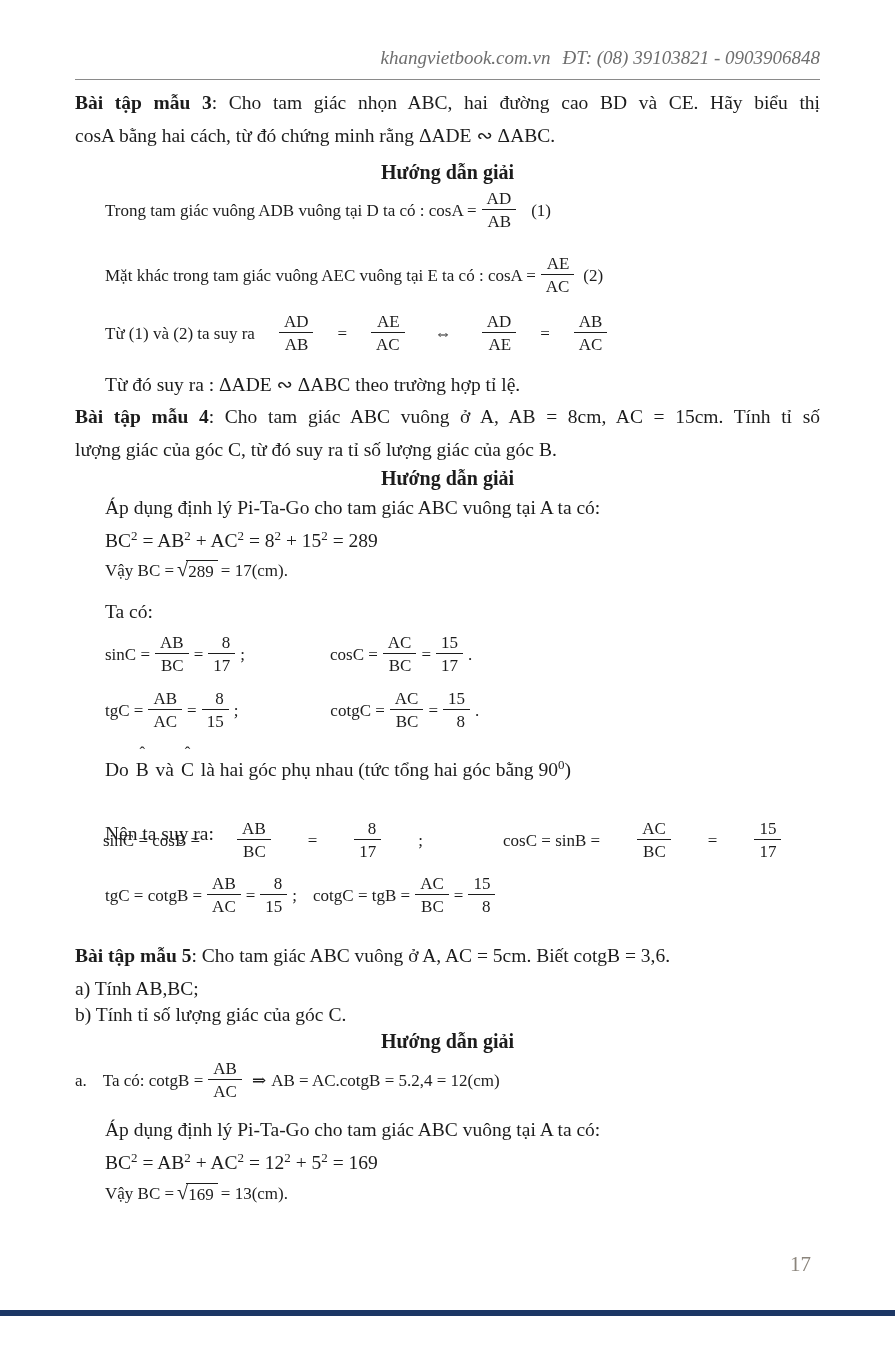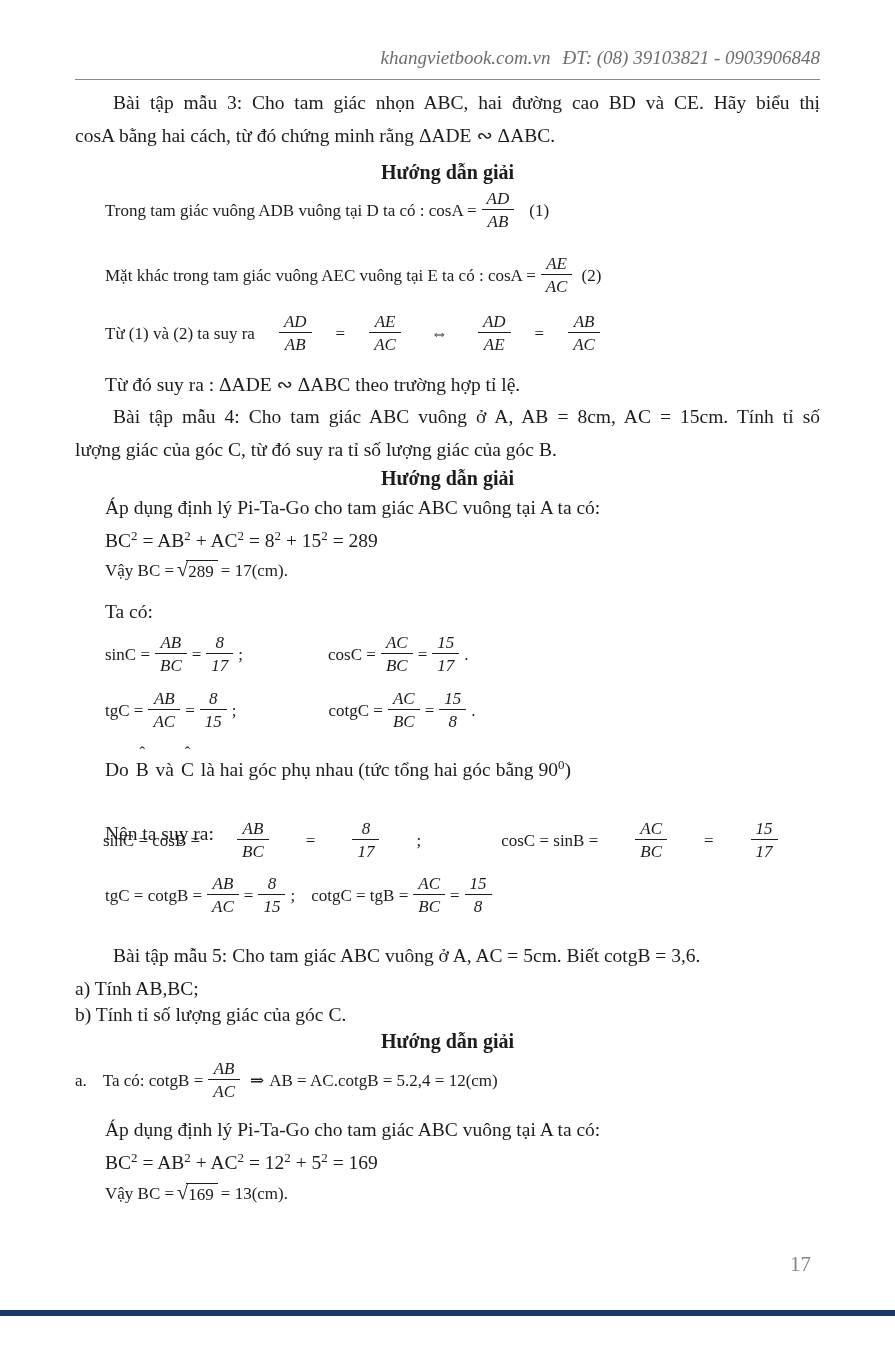--- a/index.html
+++ b/index.html
@@ -1,28 +1,28 @@
 <!DOCTYPE html>
 <html><head>
 <meta charset="utf-8">
 <style>
   html,body{margin:0;padding:0;background:#ffffff;}
   .page{position:relative;width:895px;height:1316px;background:#ffffff;overflow:hidden;
         font-family:"Liberation Serif","DejaVu Serif","DejaVu Sans",serif;color:#1c1c1c;}
   .abs{position:absolute;}
   .t{font-size:19.5px;line-height:30px;}
-  .b{font-weight:normal;margin-left:38px;}
+  .b{font-weight:bold;}
   .header{left:75px;width:745px;top:47px;text-align:right;font-style:italic;color:#6e6e6e;font-size:19px;}
   .header .gap{display:inline-block;width:12px;}
   .rule{left:75px;width:745px;top:79px;border-top:1.7px solid #8a8a8a;height:0;}
   .justline{left:75px;width:745px;text-align:justify;text-align-last:justify;}
   .center-h{left:0;right:0;text-align:center;font-weight:bold;font-size:20px;line-height:28px;}
   .eqrow{display:flex;align-items:center;font-size:17px;line-height:1.25;}
   .eqrow .sp{white-space:pre;}
-  .frac{display:inline-block;text-align:center;vertical-align:middle;margin:0 5px;font-style:italic;}
+  .frac{display:inline-block;text-align:right;vertical-align:middle;margin:0 5px;}
   .frac .n{display:block;padding:0 5px;line-height:1.25;}
   .frac .d{display:block;border-top:1.6px solid #1c1c1c;padding:1px 5px 0 5px;line-height:1.25;}
   .sqrt{display:inline-flex;align-items:flex-start;margin:0 3px;}
   .sqrt .rs{font-size:1.2em;line-height:1;transform:translateY(-1px);}
   .sqrt .rc{border-top:1.6px solid #1c1c1c;padding:1px 4px 0 2px;margin-left:-2px;line-height:1.15;}
   sup{font-size:13px;line-height:0;}
   .hat{position:relative;display:inline-block;padding:0 2px;}
   .hat .mk{position:absolute;top:-0.62em;left:50%;transform:translateX(-50%);font-size:0.85em;line-height:1;}
   .pagenum{left:790px;top:1252px;color:#8b857c;font-size:21px;}
   .footbar{left:0;right:0;bottom:0;height:6px;background:#1c3765;}

